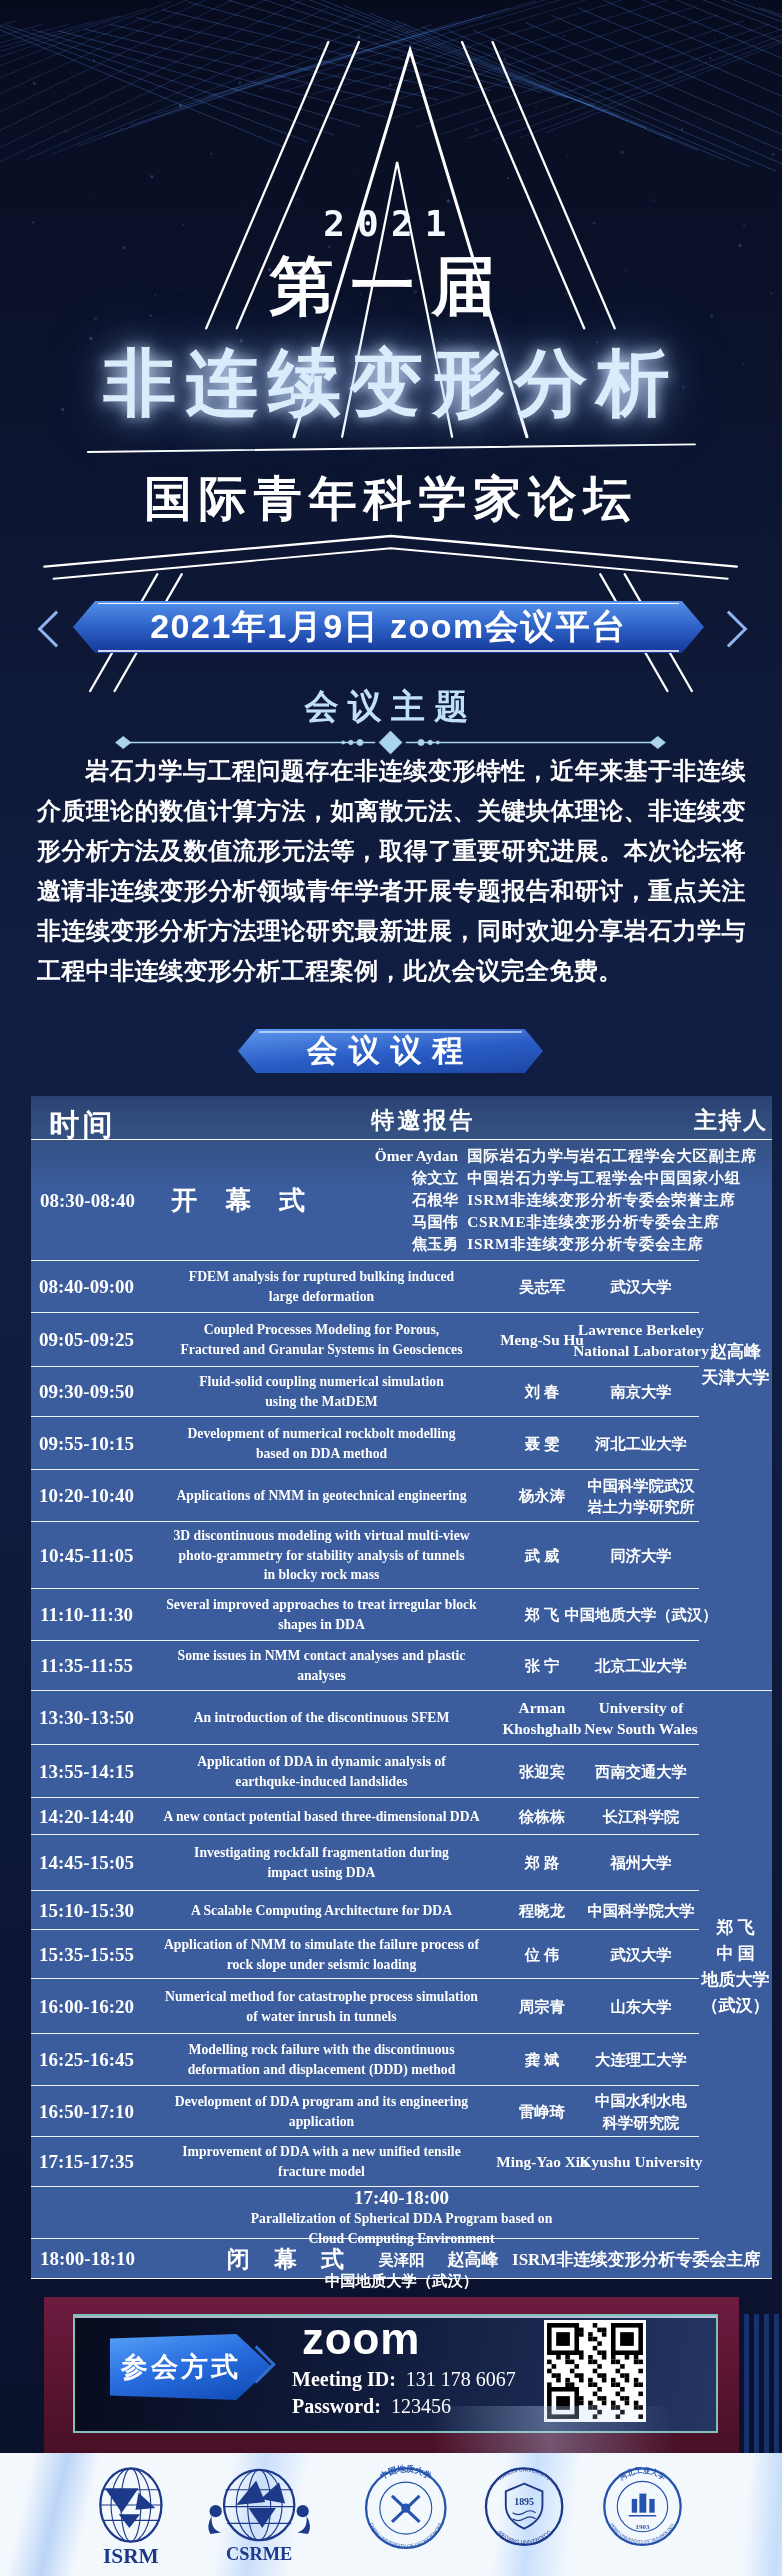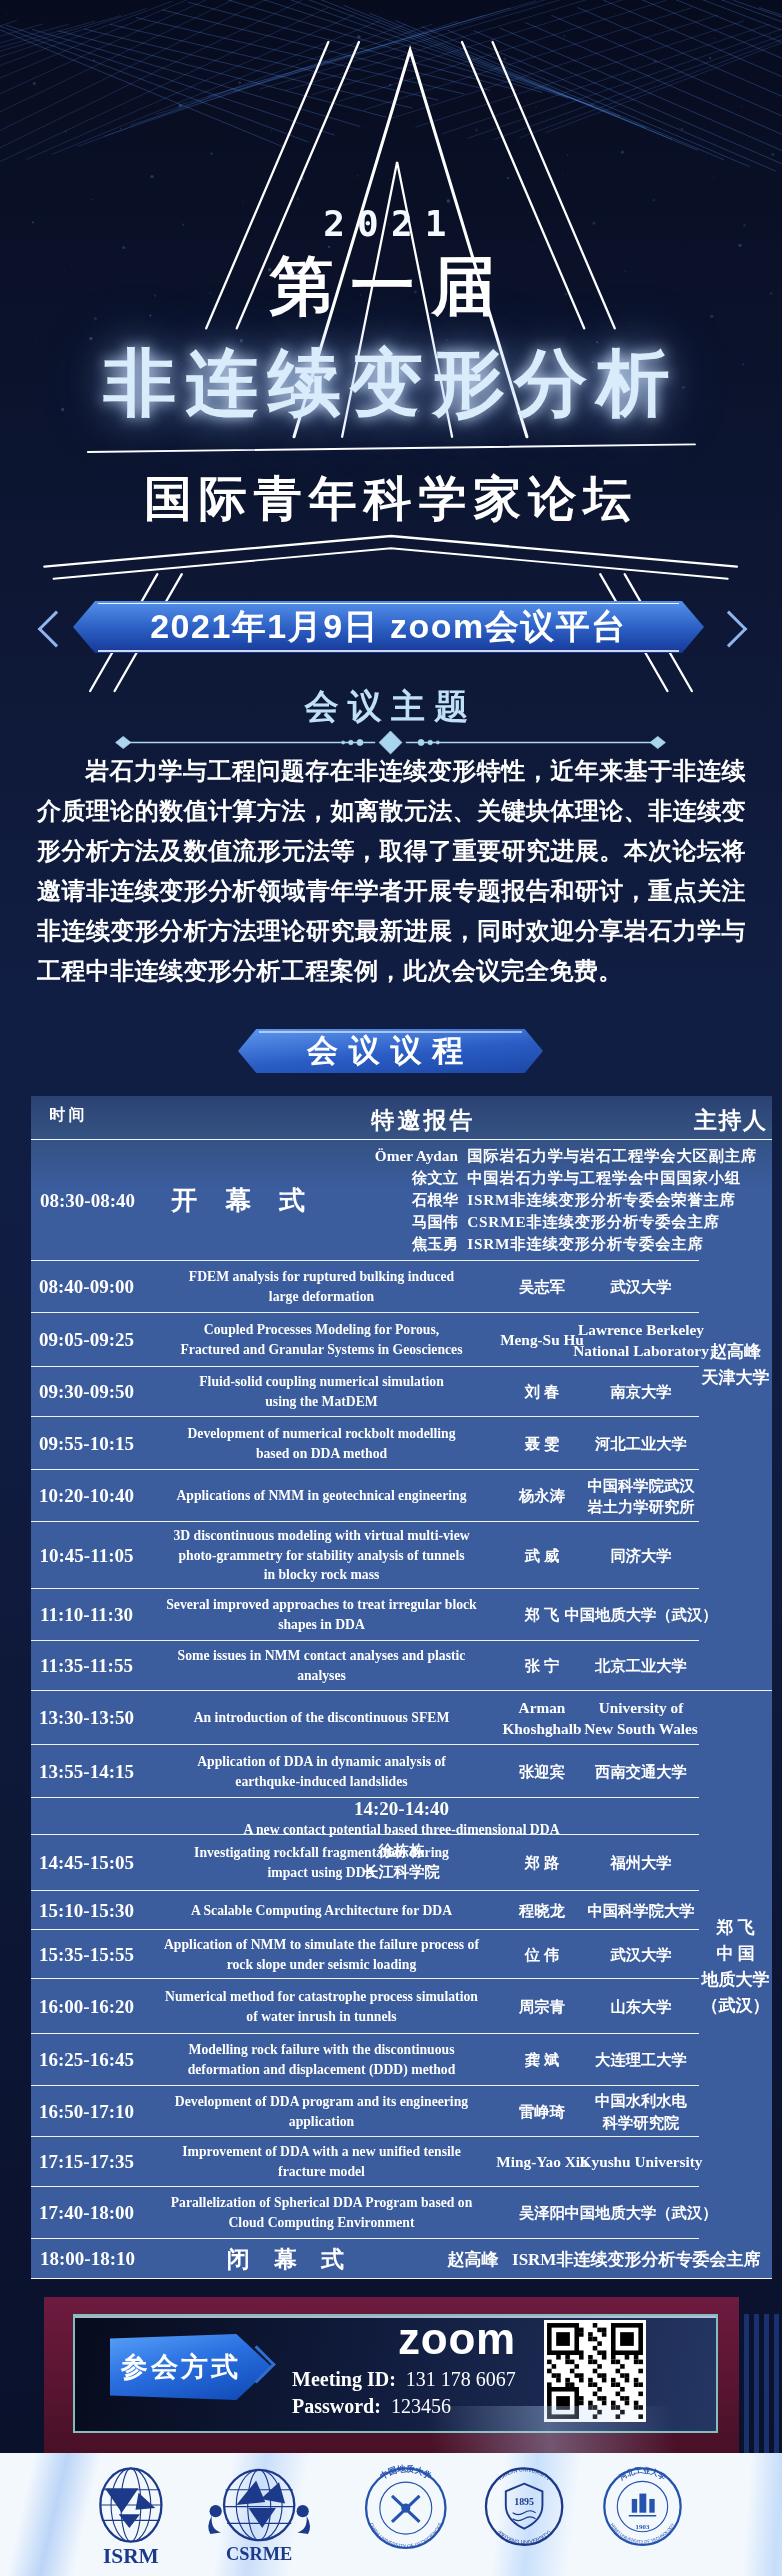--- a/index.html
+++ b/index.html
@@ -49,21 +49,21 @@
     background:linear-gradient(175deg,#5d97ef 0%,#2a5cc4 55%,#1c48a6 100%);
     display:flex;align-items:center;justify-content:center;}
   .agenda-banner::before{content:"";position:absolute;left:7%;right:7%;top:2.3px;height:1.5px;background:rgba(255,255,255,.55);}
   .agenda-banner span{font-size:31px;font-weight:bold;letter-spacing:10.7px;color:#fff;}
   
   .panel{left:31px;top:1096px;width:741px;height:1182px;
     background:linear-gradient(180deg,#2b4274 0px,#33507f 34px,#3b5c9d 92px,#3b5c9d 100%);
     font-family:"Liberation Serif","DejaVu Serif",serif;}
   .phead{position:relative;height:44px;}
   .phead::after{content:"";position:absolute;left:0;right:0;bottom:0;height:1.5px;background:rgba(255,255,255,.95);}
-  .ph-time{position:absolute;left:18.3px;top:9.2px;font-size:16px;font-weight:bold;letter-spacing:3.1px;}
+  .ph-time{position:absolute;left:18.3px;top:9.2px;font-size:30px;font-weight:bold;letter-spacing:3.1px;}
   .ph-talks{position:absolute;left:117px;right:73px;top:9.2px;text-align:center;font-size:23px;font-weight:bold;letter-spacing:3.1px;}
   .ph-mod{position:absolute;right:4.6px;top:9.2px;font-size:23px;font-weight:bold;letter-spacing:1.5px;}
   .arow{position:relative;display:flex;align-items:center;}
   .arow::after{content:"";position:absolute;left:0;right:73px;bottom:0;height:1.2px;background:rgba(255,255,255,.92);}
   .arow.full::after{right:0;}
   .cell{display:flex;align-items:center;justify-content:center;text-align:center;}
   .cell.time{width:111px;font-size:19px;font-weight:bold;flex:none;}
   .cell.title{width:359px;font-size:13.7px;font-weight:bold;white-space:pre-line;line-height:1.45;flex:none;}
   .cell.speaker{width:82px;font-size:15.3px;font-weight:bold;white-space:pre;line-height:1.4;flex:none;overflow:visible;}
   .cell.affil{width:116px;font-size:15.3px;font-weight:bold;white-space:pre;line-height:1.4;flex:none;overflow:visible;}
@@ -96,21 +96,21 @@
     border:2.3px solid #7fc0bd;
     background:linear-gradient(100deg,#070b1d 0%,#101b3c 45%,#1d2c55 80%,#253663 100%);}
   .join-panel::before{content:"";position:absolute;left:0;right:0;top:0;height:1.5px;background:rgba(230,240,255,.75);}
   .join-btn{left:110px;top:2334px;width:162px;height:66px;
     clip-path:polygon(0 7%,78% 0,100% 50%,78% 100%,0 93%);
     background:linear-gradient(165deg,#56a0f8 0%,#2a6fe0 45%,#0d47b2 100%);
     display:flex;align-items:center;justify-content:center;}
   .join-btn span{font-size:27px;font-weight:bold;letter-spacing:3.1px;color:#fff;padding-right:20px;}
   .join-chev{left:243px;top:2351px;width:24.4px;height:24.4px;
     border-top:3.8px solid #2f6fd0;border-right:3.8px solid #2f6fd0;transform:rotate(45deg);}
-  .zoom-word{left:302px;top:2314px;width:214px;text-align:right;
+  .zoom-word{left:302px;top:2314px;width:214px;text-align:left;
     font-size:44px;font-weight:bold;letter-spacing:0.8px;color:#fff;}
   .join-lines{left:292px;top:2366px;font-family:"Liberation Serif","DejaVu Serif",serif;
     font-size:20px;color:#fff;line-height:27px;}
   .join-lines b{font-weight:bold;}
   #qr{left:544px;top:2320px;}
   .citybars{left:744px;top:2314px;width:38px;height:139px;
     background:repeating-linear-gradient(90deg,rgba(45,95,210,.4) 0 4.6px,rgba(10,20,50,0) 4.6px 10px);}
   
   .footer{left:0;top:2453px;width:782px;height:123px;background:#f3f8fd;overflow:hidden;}
   .footer .rays{position:absolute;left:-92px;top:-31px;width:1069px;height:199px;
@@ -438,21 +438,21 @@
         <div class="cell affil">University of
 New South Wales</div>
       </div>
       <div class="arow" style="height: 53px;">
         <div class="cell time">13:55-14:15</div>
         <div class="cell title">Application of DDA in dynamic analysis of
 earthquke-induced landslides</div>
         <div class="cell speaker">张迎宾</div>
         <div class="cell affil">西南交通大学</div>
       </div>
-      <div class="arow" style="height: 37px; flex-direction: column;">
+      <div class="arow" style="height: 37px;">
         <div class="cell time">14:20-14:40</div>
         <div class="cell title">A new contact potential based three-dimensional DDA</div>
         <div class="cell speaker">徐栋栋</div>
         <div class="cell affil">长江科学院</div>
       </div>
       <div class="arow" style="height: 56px;">
         <div class="cell time">14:45-15:05</div>
         <div class="cell title">Investigating rockfall fragmentation during
 impact using DDA</div>
         <div class="cell speaker">郑 路</div>
@@ -493,21 +493,21 @@
         <div class="cell affil">中国水利水电
 科学研究院</div>
       </div>
       <div class="arow" style="height: 50px;">
         <div class="cell time">17:15-17:35</div>
         <div class="cell title">Improvement of DDA with a new unified tensile
 fracture model</div>
         <div class="cell speaker">Ming-Yao Xia</div>
         <div class="cell affil">Kyushu University</div>
       </div>
-      <div class="arow" style="height: 52px;">
+      <div class="arow" style="height: 52px; flex-direction: column;">
         <div class="cell time">17:40-18:00</div>
         <div class="cell title">Parallelization of Spherical DDA Program based on
 Cloud Computing Environment</div>
         <div class="cell speaker">吴泽阳</div>
         <div class="cell affil">中国地质大学（武汉）</div>
       </div>
     </div>
 
   <div class="c-row">
     <div class="c-time">18:00-18:10</div>

